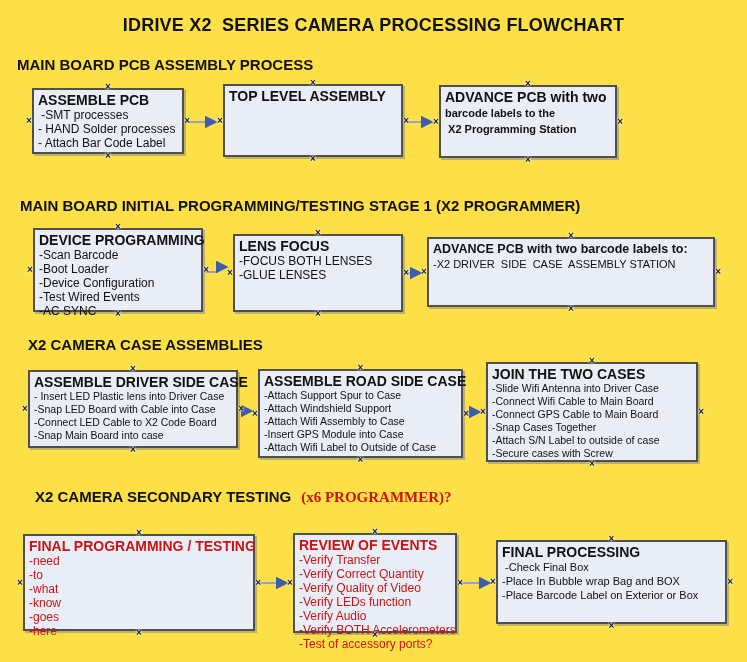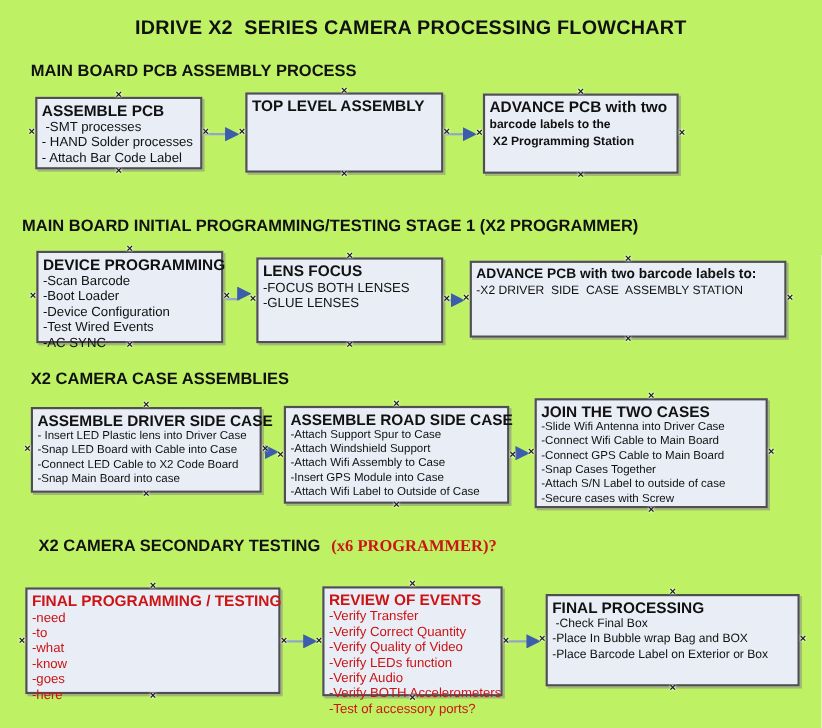--- a/index.html
+++ b/index.html
@@ -1,17 +1,17 @@
 <!DOCTYPE html>
 <html><head>
 <meta charset="utf-8">
 <style>
   html,body { margin:0; padding:0; background:#ffffff; }
   body { width:747px; height:662px; font-family:"Liberation Sans", sans-serif; color:#111; }
-  .canvas { position:relative; width:747px; height:662px; background:#bef264; overflow:hidden; }
+  .canvas { position:relative; width:747px; height:662px; background:#fde047; overflow:hidden; }
 
   .page-title { position:absolute; top:15px; left:0; width:100%; text-align:center;
                 font-size:18px; font-weight:bold; letter-spacing:.2px; white-space:pre; }
 
   .heading { position:absolute; font-size:15px; font-weight:bold; white-space:pre; }
   .heading .red-part { color:#cc1414; margin-left:10px;font-family:Liberation Serif, serif; }
 
   .box { position:absolute; box-sizing:border-box; background:#e8edf6;
          border:2px solid #4f4f4f; box-shadow:2px 2px 0 rgba(130,130,130,.5);
          padding:2px 4px; }
@@ -34,21 +34,21 @@
                    pointer-events:none; z-index:4; }
   svg.connectors path.conn { stroke:#93a4c6; stroke-width:2; fill:none; }
 </style>
 </head>
 <body>
 
 <div class="canvas">
 
   <div class="page-title">IDRIVE X2  SERIES CAMERA PROCESSING FLOWCHART</div>
 
-  <div class="heading" style="left:28px; top:56px;text-align:center;">MAIN BOARD PCB ASSEMBLY PROCESS</div>
+  <div class="heading" style="left:17px; top:56px;text-align:center;">MAIN BOARD PCB ASSEMBLY PROCESS</div>
   <div class="heading" style="left:20px; top:197px;text-align:center;">MAIN BOARD INITIAL PROGRAMMING/TESTING STAGE 1 (X2 PROGRAMMER)</div>
   <div class="heading" style="left:28px; top:336px;">X2 CAMERA CASE ASSEMBLIES</div>
   <div class="heading" style="left:35px; top:488px;"><span>X2 CAMERA SECONDARY TESTING</span><span class="red-part">(x6 PROGRAMMER)?</span></div>
 
   <div class="box" style="left:32px; top:88px; width:152px; height:66px;">
     <div class="title">ASSEMBLE PCB</div>
     <div class="lines">
         <div class="line"> -SMT processes</div>
         <div class="line">- HAND Solder processes</div>
         <div class="line">- Attach Bar Code Label</div>

